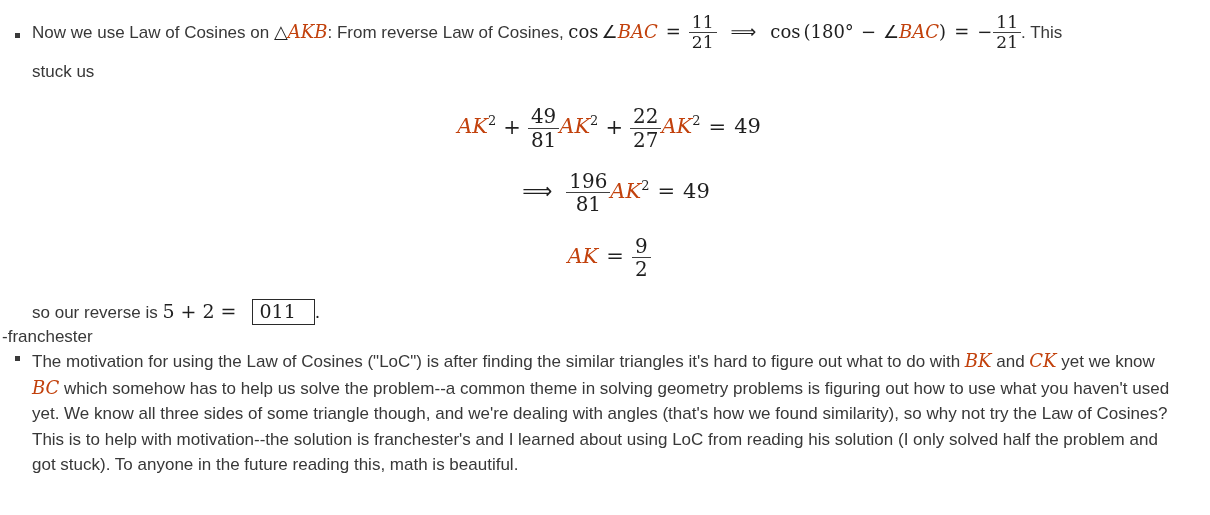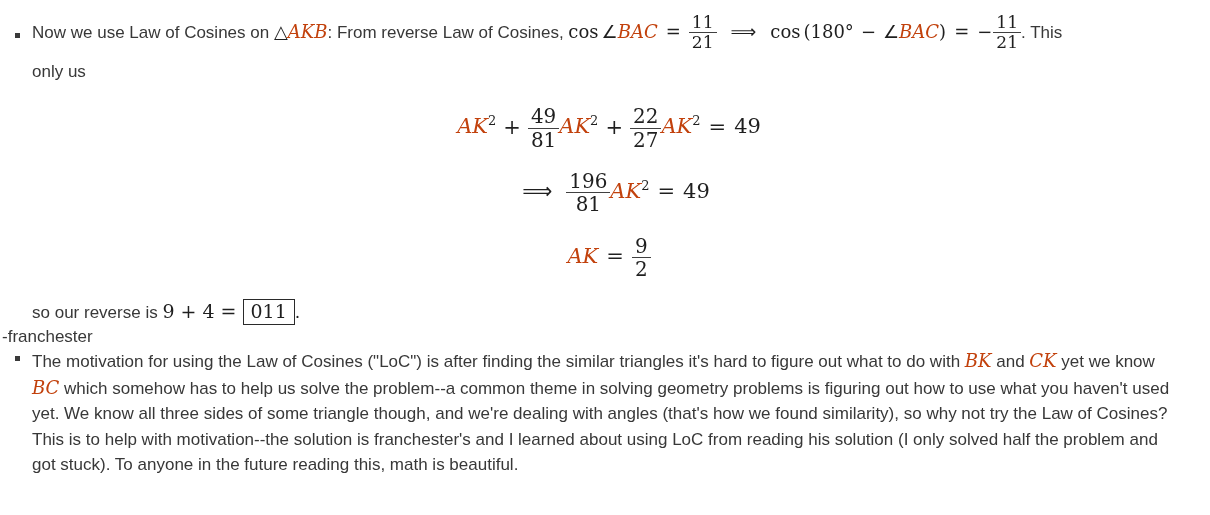--- a/index.html
+++ b/index.html
@@ -49,48 +49,48 @@
 
   
   .rich-line { line-height: 1.35; }
   .line2 { margin-top: 7px; line-height: 26px; }
   .equations { margin-top: 20px; }
   .eq-row { text-align: center; margin-bottom: 19px; }
   .answer-row { margin-top: 10px; }
   .boxed {
     display: inline-block;
     border: 1.5px solid #2a2a2a;
-    padding: 0 7px 2px 7px;
-    margin-left: 2px;
+    padding: 0 18px 2px 7px;
+    margin-left: 11px;
     font-size: 19px;
   }
   .ans-expr { font-size: 19px; padding-right: 4px; }
   .signature { margin-top: 1px; margin-left: 2px; line-height: 22px; }
   .motivation-wrap { }
 </style>
 </head>
 <body>
 
 <div class="page">
 
   <div class="bullet-item b1">
     <span class="bullet-marker"></span>
     <div class="bullet-content">
       <div class="rich-line"><span class="txt">Now we use Law of Cosines on </span><span class="inline-math math"><span class="geo">△</span><span class="mi">AKB</span></span><span class="txt">: From reverse Law of Cosines, </span><span class="inline-math math"><span class="fn">cos</span><span class="geo">∠</span><span class="mi">BAC</span><span class="rel">=</span><span class="frac"><span class="num">11</span><span class="den">21</span></span><span class="implies">⟹</span><span class="fn">cos</span><span>(</span><span>180°</span><span class="op">−</span><span class="geo">∠</span><span class="mi">BAC</span><span>)</span><span class="rel">=</span><span class="neg">−</span><span class="frac"><span class="num">11</span><span class="den">21</span></span></span><span class="txt">. This</span></div>
-      <div class="rich-line line2 txt">only us</div>
+      <div class="rich-line line2 txt">stuck us</div>
 
       <div class="equations">
         <div class="eq-row math disp"><span class="mi">AK</span><sup class="sq">2</sup><span class="op">+</span><span class="frac"><span class="num">49</span><span class="den">81</span></span><span class="mi">AK</span><sup class="sq">2</sup><span class="op">+</span><span class="frac"><span class="num">22</span><span class="den">27</span></span><span class="mi">AK</span><sup class="sq">2</sup><span class="rel">=</span><span>49</span></div>
 
         <div class="eq-row math disp"><span class="implies">⟹</span><span class="frac"><span class="num">196</span><span class="den">81</span></span><span class="mi">AK</span><sup class="sq">2</sup><span class="rel">=</span><span>49</span></div>
 
         <div class="eq-row math disp"><span class="mi">AK</span><span class="rel">=</span><span class="frac"><span class="num">9</span><span class="den">2</span></span></div>
       </div>
 
-      <div class="answer-row"><span class="txt">so our reverse is </span><span class="math ans-expr">9 + 4 =</span><span class="math boxed">011</span><span class="math">.</span></div>
+      <div class="answer-row"><span class="txt">so our reverse is </span><span class="math ans-expr">5 + 2 =</span><span class="math boxed">011</span><span class="math">.</span></div>
     </div>
   </div>
 
   <div class="signature txt">-franchester</div>
 
   <div class="bullet-item b2 motivation-wrap">
     <span class="bullet-marker"></span>
     <div class="bullet-content para"><span class="txt">The motivation for using the Law of Cosines ("LoC") is after finding the similar triangles it's hard to figure out what to do with </span><span class="mi pvar">BK</span><span class="txt"> and </span><span class="mi pvar">CK</span><span class="txt"> yet we know </span><span class="mi pvar">BC</span><span class="txt"> which somehow has to help us solve the problem--a common theme in solving geometry problems is figuring out how to use what you haven't used yet. We know all three sides of some triangle though, and we're dealing with angles (that's how we found similarity), so why not try the Law of Cosines? This is to help with motivation--the solution is franchester's and I learned about using LoC from reading his solution (I only solved half the problem and got stuck). To anyone in the future reading this, math is beautiful.</span></div>
   </div>
 

